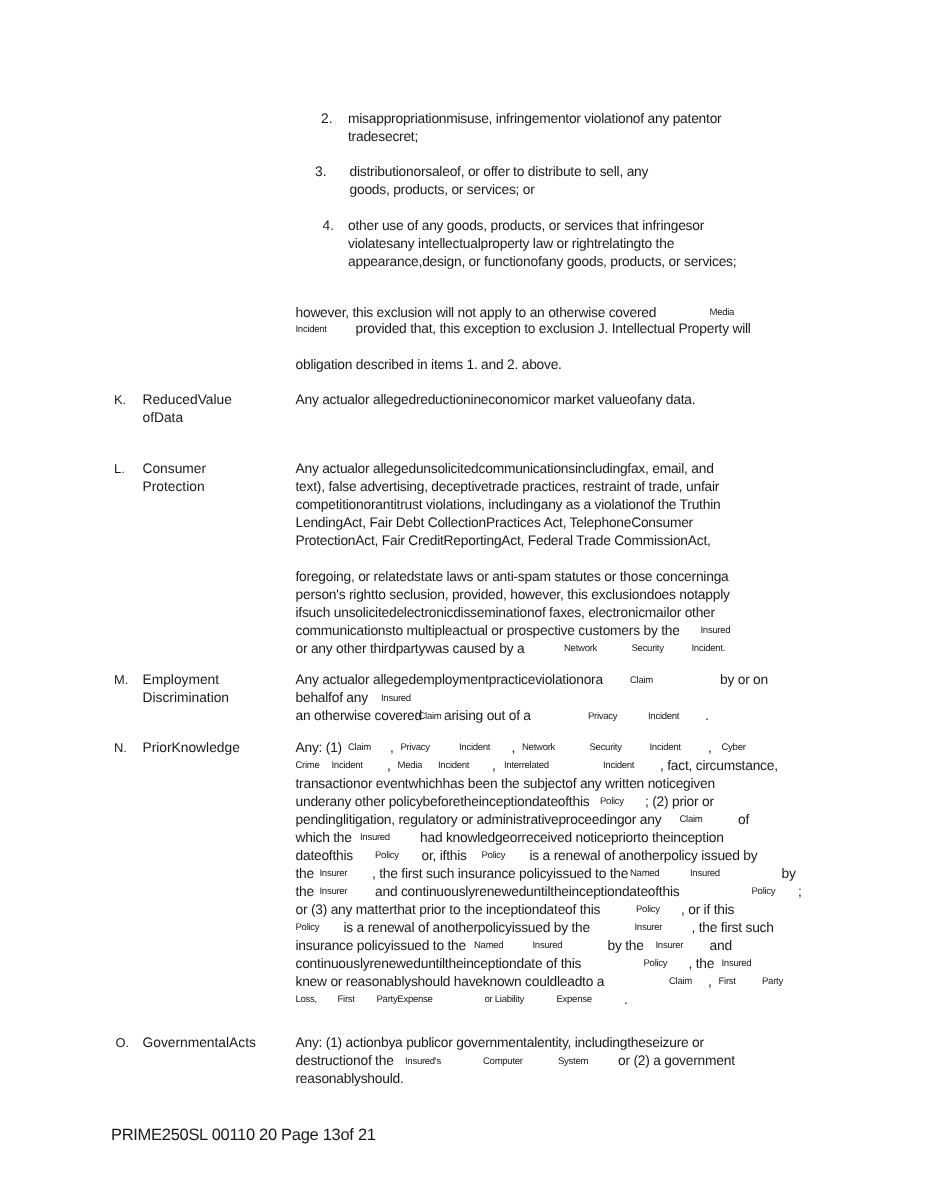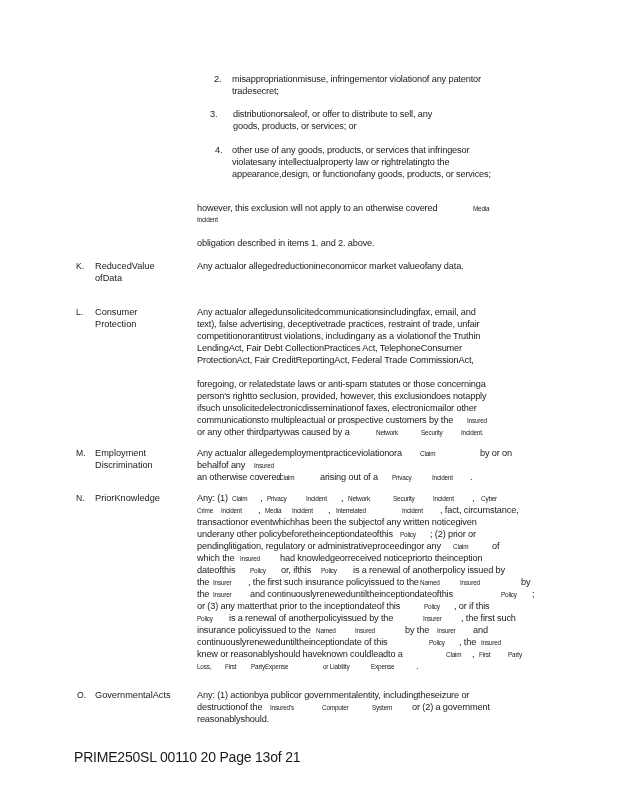--- a/index.html
+++ b/index.html
@@ -5,21 +5,21 @@
     html, body { margin: 0; padding: 0; background: #ffffff; }
     body { width: 618px; height: 800px; position: relative; overflow: hidden;
            font-family: "Liberation Sans", sans-serif; color: #1a1a1a; }
     .page { position: absolute; left: 0; top: 0; width: 618px; height: 800px; background: #fff; }
     .ln { position: absolute; font-size: 9.2px; line-height: 12px; white-space: nowrap;
           letter-spacing: -0.15px; }
     .num { position: absolute; font-size: 9.2px; line-height: 12px; }
     .sm { font-size: 6.4px; letter-spacing: -0.2px; font-family: "Liberation Sans Narrow", "Liberation Sans", sans-serif; }
     .ltr { position: absolute; left: 76px; font-size: 8.6px; line-height: 12px; }
     .ttl { position: absolute; left: 95px; font-size: 9.2px; line-height: 12px; white-space: nowrap; }
-    .footer { position: absolute; left: 74px; top: 751px; font-size: 14px; line-height: 12px; white-space: nowrap; letter-spacing: -0.2px; }
+    .footer { position: absolute; left: 74px; top: 751px; font-size: 11px; line-height: 12px; white-space: nowrap; letter-spacing: -0.2px; }
   </style>
 </head>
 <body>
 
 <div class="page">
 
   <span class="num" style="left:214px;top:73px">2.</span>
   <span class="ln" style="left:232px;top:73px">misappropriationmisuse, infringementor violationof any patentor</span>
   <span class="ln" style="left:232px;top:85px">tradesecret;</span>
 
@@ -28,20 +28,21 @@
   <span class="ln" style="left:233px;top:120px">goods, products, or services; or</span>
 
   <span class="num" style="left:215px;top:144px">4.</span>
   <span class="ln" style="left:232px;top:144px">other use of any goods, products, or services that infringesor</span>
   <span class="ln" style="left:232px;top:156px">violatesany intellectualproperty law or rightrelatingto the</span>
   <span class="ln" style="left:232px;top:168px">appearance,design, or functionofany goods, products, or services;</span>
 
   <span class="ln" style="left:197px;top:202px">however, this exclusion will not apply to an otherwise covered</span>
   <span class="ln sm" style="left:473px;top:203px">Media</span>
   <span class="ln sm" style="left:197px;top:214px">Incident</span>
+  <span class="ln" style="left:237px;top:213px">provided that, this exception to exclusion J.  Intellectual Property will</span>
   <span class="ln" style="left:197px;top:237px">obligation described in items 1. and 2. above.</span>
 
   <span class="ltr" style="top:260px">K.</span>
   <span class="ttl" style="top:260px">ReducedValue</span>
   <span class="ttl" style="top:272px">ofData</span>
   <span class="ln" style="left:197px;top:260px">Any actualor allegedreductionineconomicor market valueofany data.</span>
 
   <span class="ltr" style="top:306px">L.</span>
   <span class="ttl" style="top:306px">Consumer</span>
   <span class="ttl" style="top:318px">Protection</span>
@@ -63,21 +64,21 @@
   <span class="ltr" style="top:447px">M.</span>
   <span class="ttl" style="top:447px">Employment</span>
   <span class="ttl" style="top:459px">Discrimination</span>
   <span class="ln" style="left:197px;top:447px">Any actualor allegedemploymentpracticeviolationora</span>
   <span class="ln sm" style="left:420px;top:448px">Claim</span>
   <span class="ln" style="left:480px;top:447px">by or on</span>
   <span class="ln" style="left:197px;top:459px">behalfof any</span>
   <span class="ln sm" style="left:254px;top:460px">Insured</span>
   <span class="ln" style="left:197px;top:471px">an otherwise covered</span>
   <span class="ln sm" style="left:279px;top:472px">Claim</span>
-  <span class="ln" style="left:320px;top:471px">arising out of a</span>
+  <span class="ln" style="left:296px;top:471px">arising out of a</span>
   <span class="ln sm" style="left:392px;top:472px">Privacy</span>
   <span class="ln sm" style="left:432px;top:472px">Incident</span>
   <span class="ln" style="left:470px;top:471px">.</span>
 
   <span class="ltr" style="top:492px">N.</span>
   <span class="ttl" style="top:492px">PriorKnowledge</span>
 
   <span class="ln" style="left:197px;top:492px">Any: (1)</span>
   <span class="ln sm" style="left:232px;top:493px">Claim</span>
   <span class="ln" style="left:260px;top:492px">,</span>

